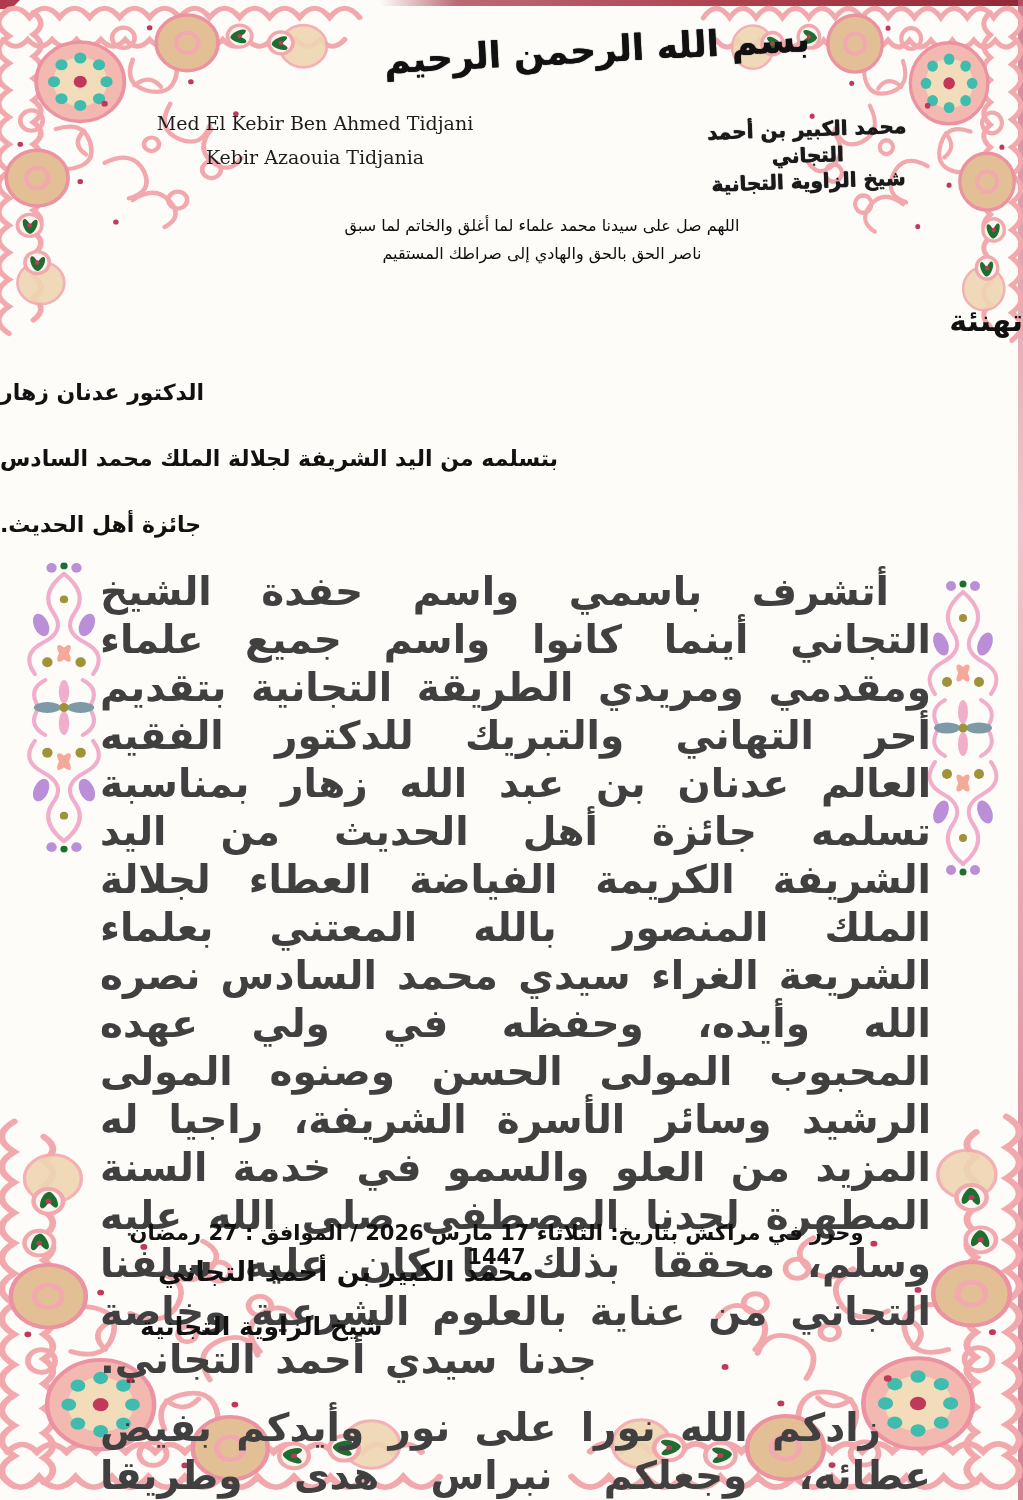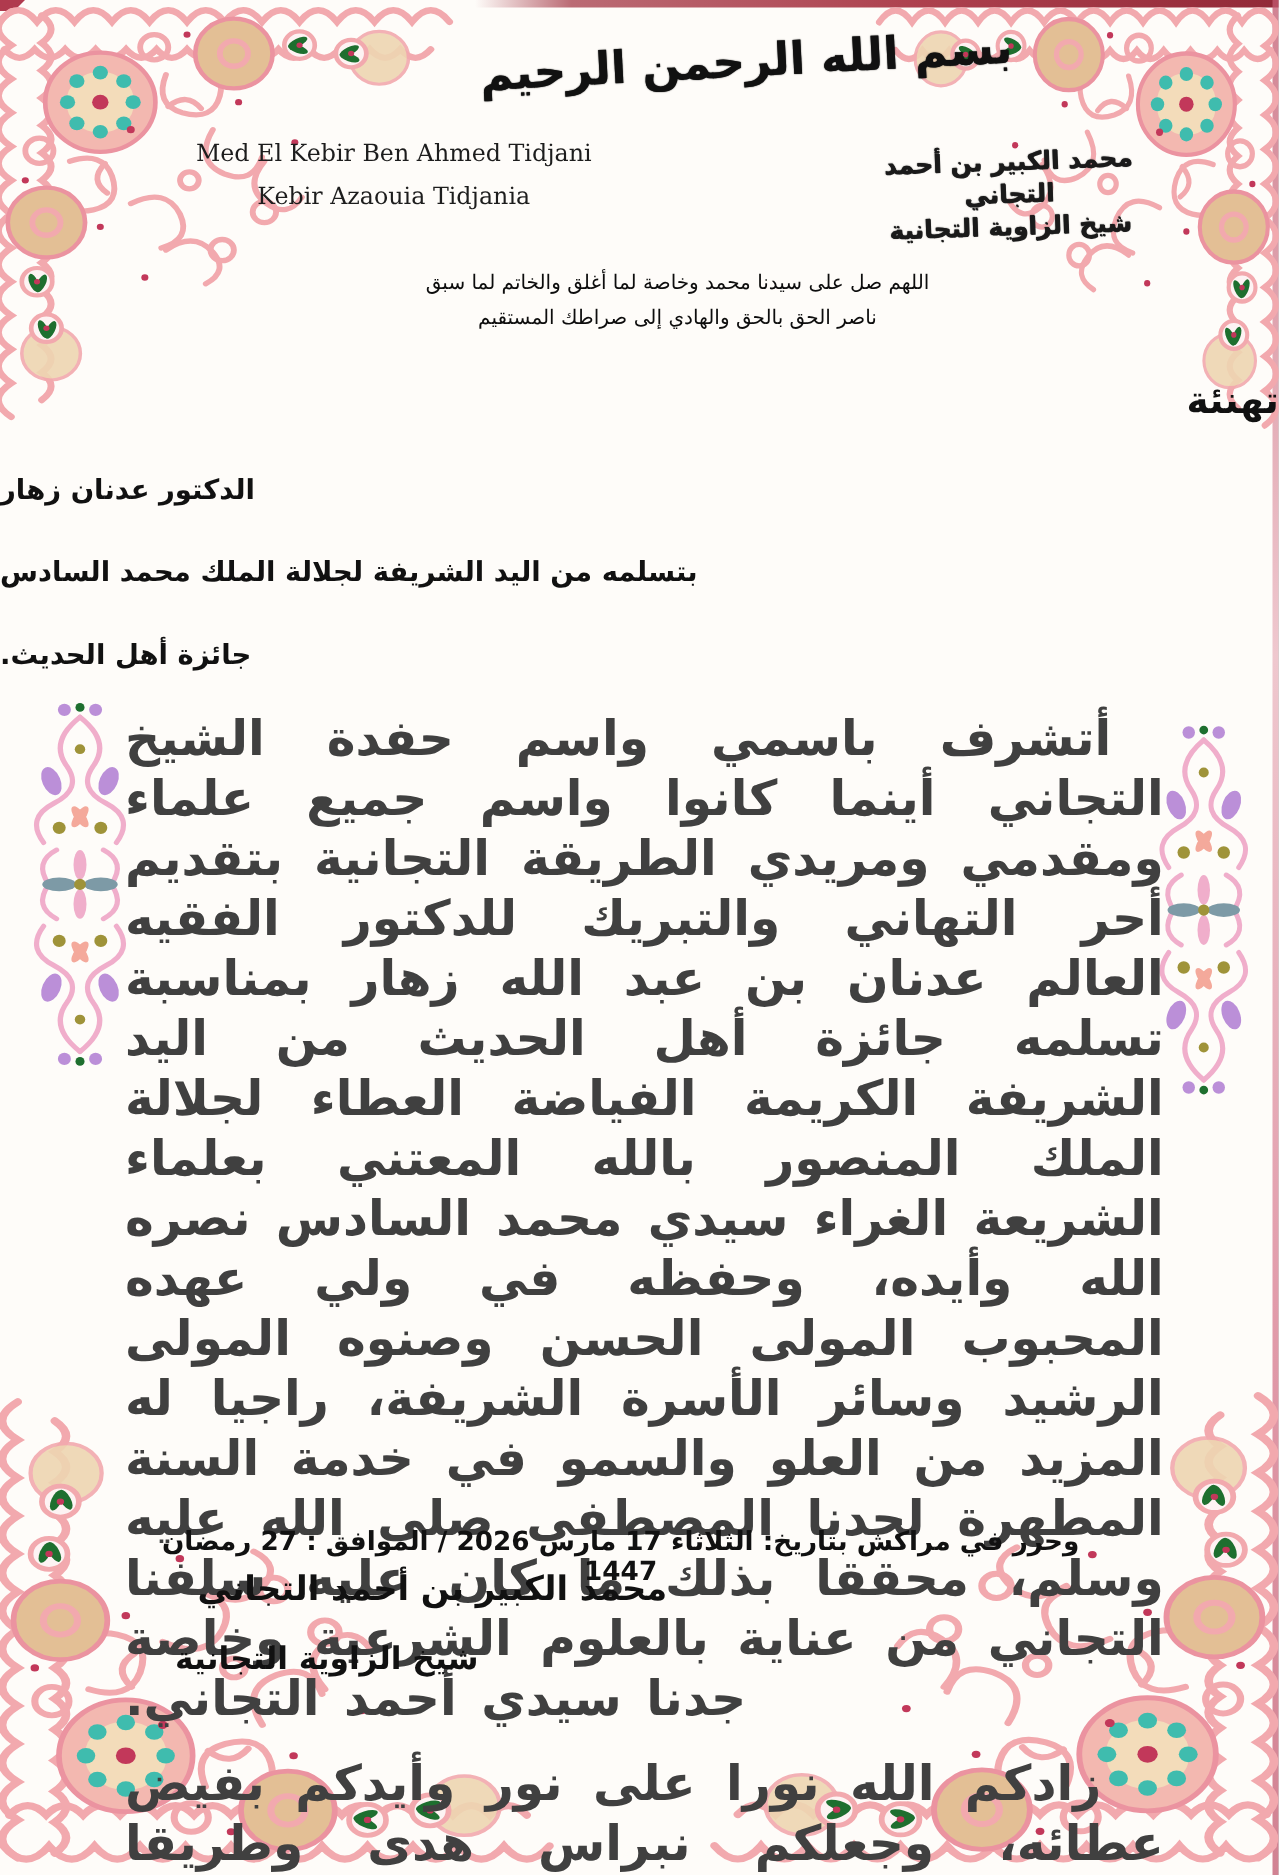--- a/index.html
+++ b/index.html
@@ -229,21 +229,21 @@
     <div>Med El Kebir Ben Ahmed Tidjani</div>
     <div>Kebir Azaouia Tidjania</div>
   </div>
 
   <div class="seal ar">
     <div>محمد الكبير بن أحمد التجاني</div>
     <div>شيخ الزاوية التجانية</div>
   </div>
 
   <div class="prayer ar">
-    <div>اللهم صل على سيدنا محمد وخاصة لما أغلق والخاتم لما سبق</div>
+    <div>اللهم صل على سيدنا محمد علماء لما أغلق والخاتم لما سبق</div>
     <div>ناصر الحق بالحق والهادي إلى صراطك المستقيم</div>
   </div>
 
   <div class="doc-title ar">تهنئة</div>
   <div class="heading heading-1 ar">الدكتور عدنان زهار</div>
   <div class="heading heading-2 ar">بتسلمه من اليد الشريفة لجلالة الملك محمد السادس</div>
   <div class="heading heading-3 ar">جائزة أهل الحديث.</div>
 
   <div class="body-text ar">
     <p class="p1">أتشرف باسمي واسم حفدة الشيخ التجاني أينما كانوا واسم جميع علماء ومقدمي ومريدي الطريقة التجانية بتقديم أحر التهاني والتبريك للدكتور الفقيه العالم عدنان بن عبد الله زهار بمناسبة تسلمه جائزة أهل الحديث من اليد الشريفة الكريمة الفياضة العطاء لجلالة الملك المنصور بالله المعتني بعلماء الشريعة الغراء سيدي محمد السادس نصره الله وأيده، وحفظه في ولي عهده المحبوب المولى الحسن وصنوه المولى الرشيد وسائر الأسرة الشريفة، راجيا له المزيد من العلو والسمو في خدمة السنة المطهرة لجدنا المصطفى صلى الله عليه وسلم، محققا بذلك ما كان عليه سلفنا التجاني من عناية بالعلوم الشرعية وخاصة جدنا سيدي أحمد التجاني.</p>

